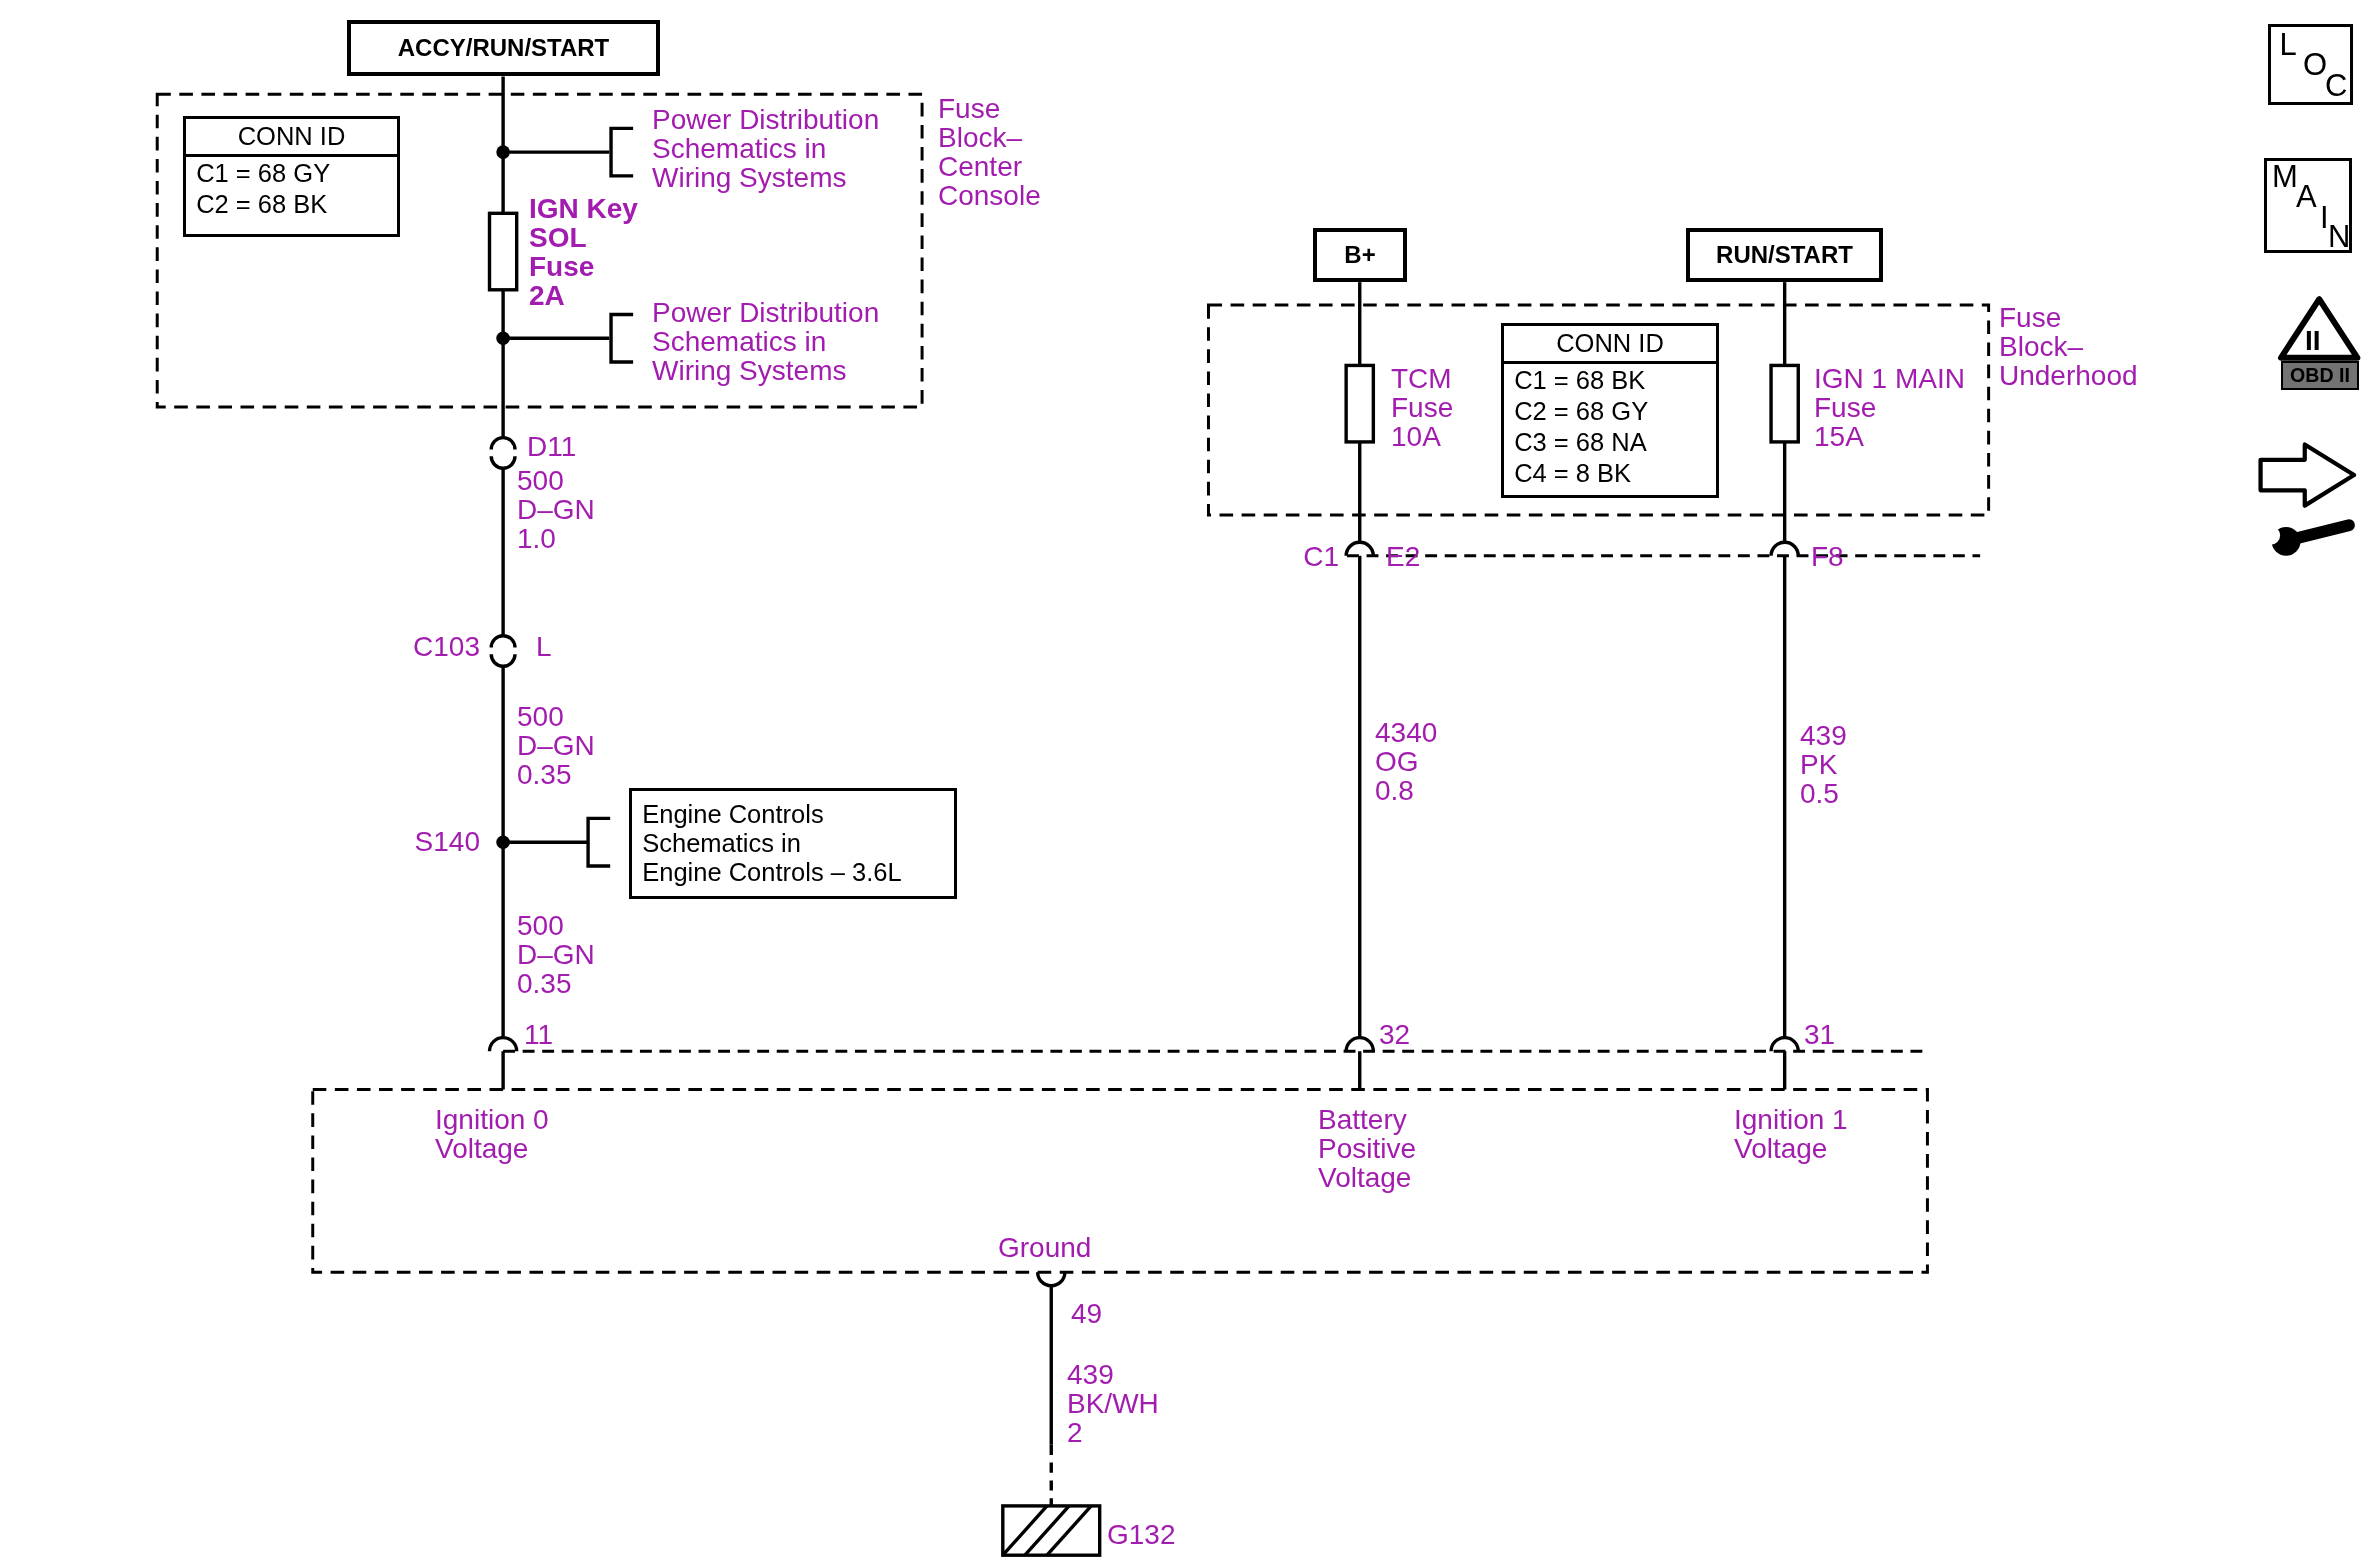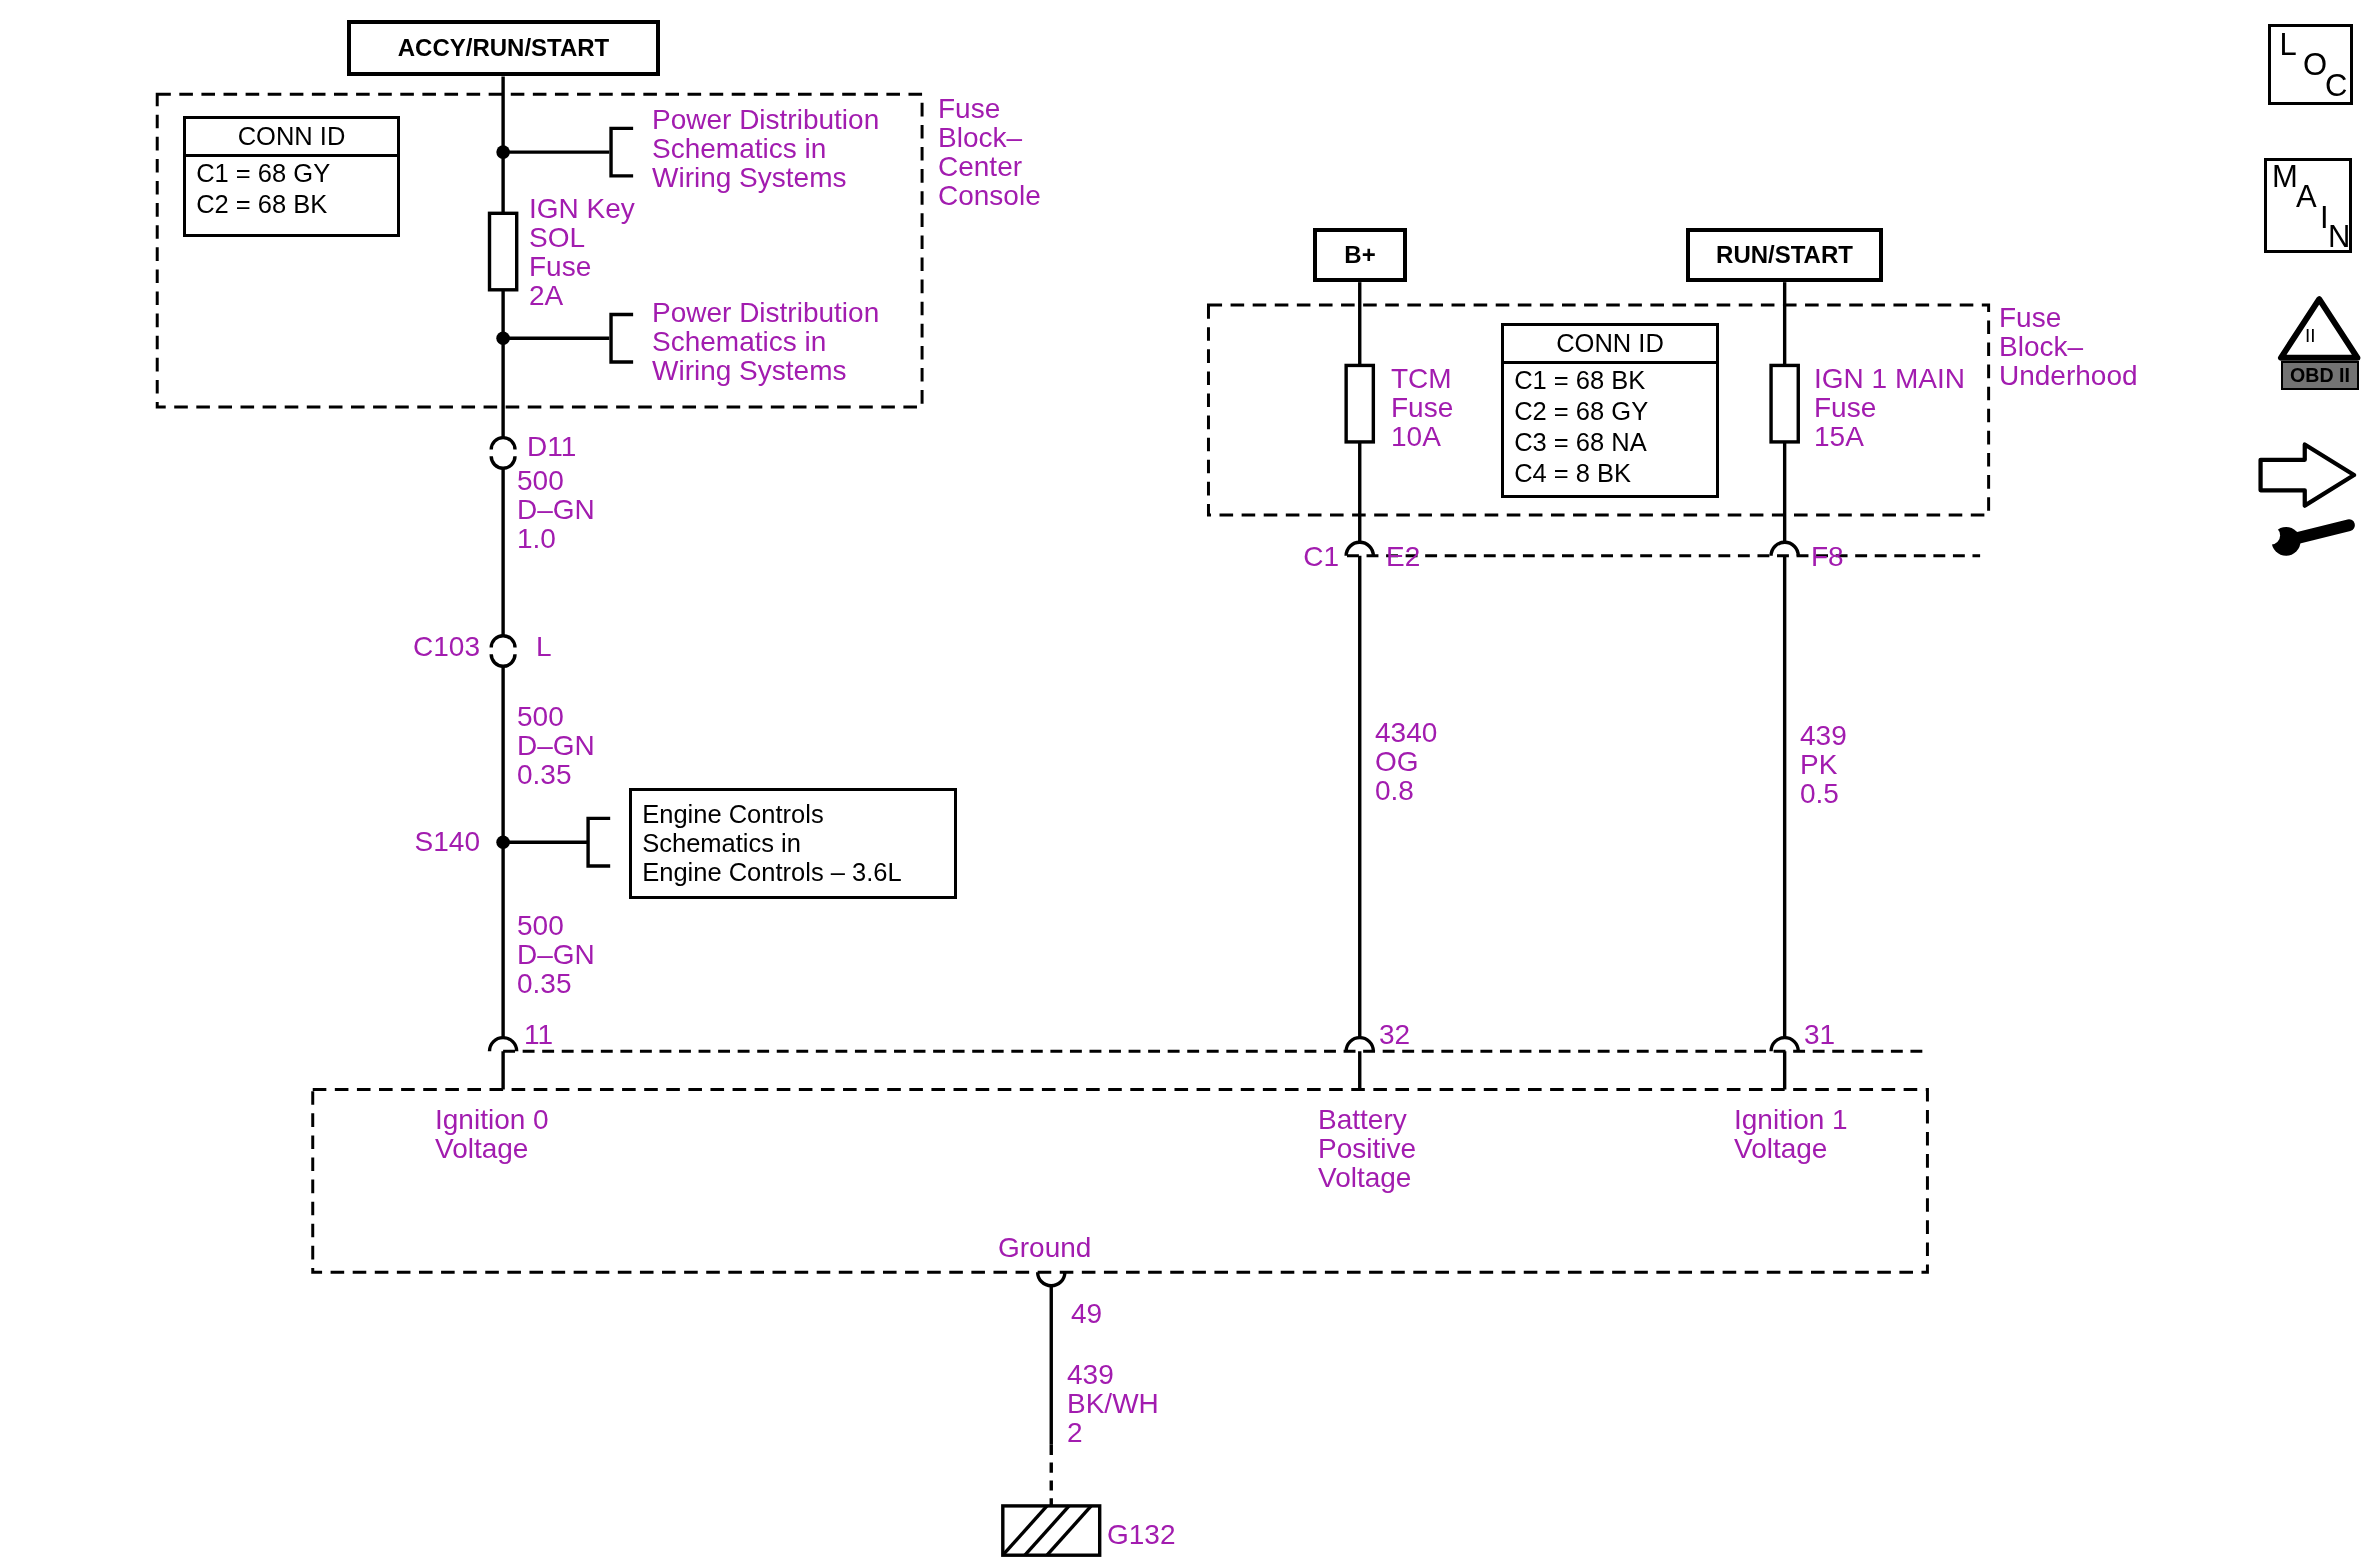--- a/index.html
+++ b/index.html
@@ -21,21 +21,21 @@
 
   .refbox { position:absolute; border:3.4px solid #000; background:#fff;
             display:flex; align-items:center; padding-left:10.2px;
             font-size:25.5px; line-height:29px; white-space:pre-line; }
 
   .iconbox { position:absolute; border:3.4px solid #000; background:#fff; }
   .iconletter { position:absolute; font-size:31px; line-height:31px; }
   .obdlabel { position:absolute; border:2.6px solid #000; background:#737373;
               display:flex; align-items:center; justify-content:center;
               font-weight:bold; font-size:19.6px; }
-  .obd-ii { position:absolute; font-weight:normal; font-size:19px; }
+  .obd-ii { position:absolute; font-weight:bold; font-size:28px; }
 
   .wire { stroke:#000; stroke-width:4; fill:none; }
   .arc  { stroke:#000; stroke-width:4; fill:none; }
   .fuse { stroke:#000; stroke-width:4; fill:#fff; }
   .dashbox  { stroke:#000; stroke-width:3.5; fill:none; stroke-dasharray:16 10; }
   .dashline { stroke:#000; stroke-width:3.5; fill:none; stroke-dasharray:14 9; }
   .dashed-wire { stroke-dasharray:12 9; }
   .dot { fill:#000; }
 </style>
 </head>
@@ -142,21 +142,21 @@
   <div class="refbox" style="left:629px; top:788px; width:328px; height:111px;">Engine Controls
 Schematics in
 Engine Controls – 3.6L</div>
 
   <div class="lbl" style="left:652px; top:105px;">Power Distribution
 Schematics in
 Wiring Systems</div>
   <div class="lbl" style="left:652px; top:298px;">Power Distribution
 Schematics in
 Wiring Systems</div>
-  <div class="lbl" style="left:529px; top:194px;">IGN Key
+  <div class="lbl" style="left:529px; top:194px;font-weight:bold;">IGN Key
 SOL
 Fuse
 2A</div>
   <div class="lbl" style="left:938px; top:94px;">Fuse
 Block–
 Center
 Console</div>
   <div class="lbl" style="left:527px; top:432px;">D11</div>
   <div class="lbl" style="left:517px; top:466px;">500
 D–GN

